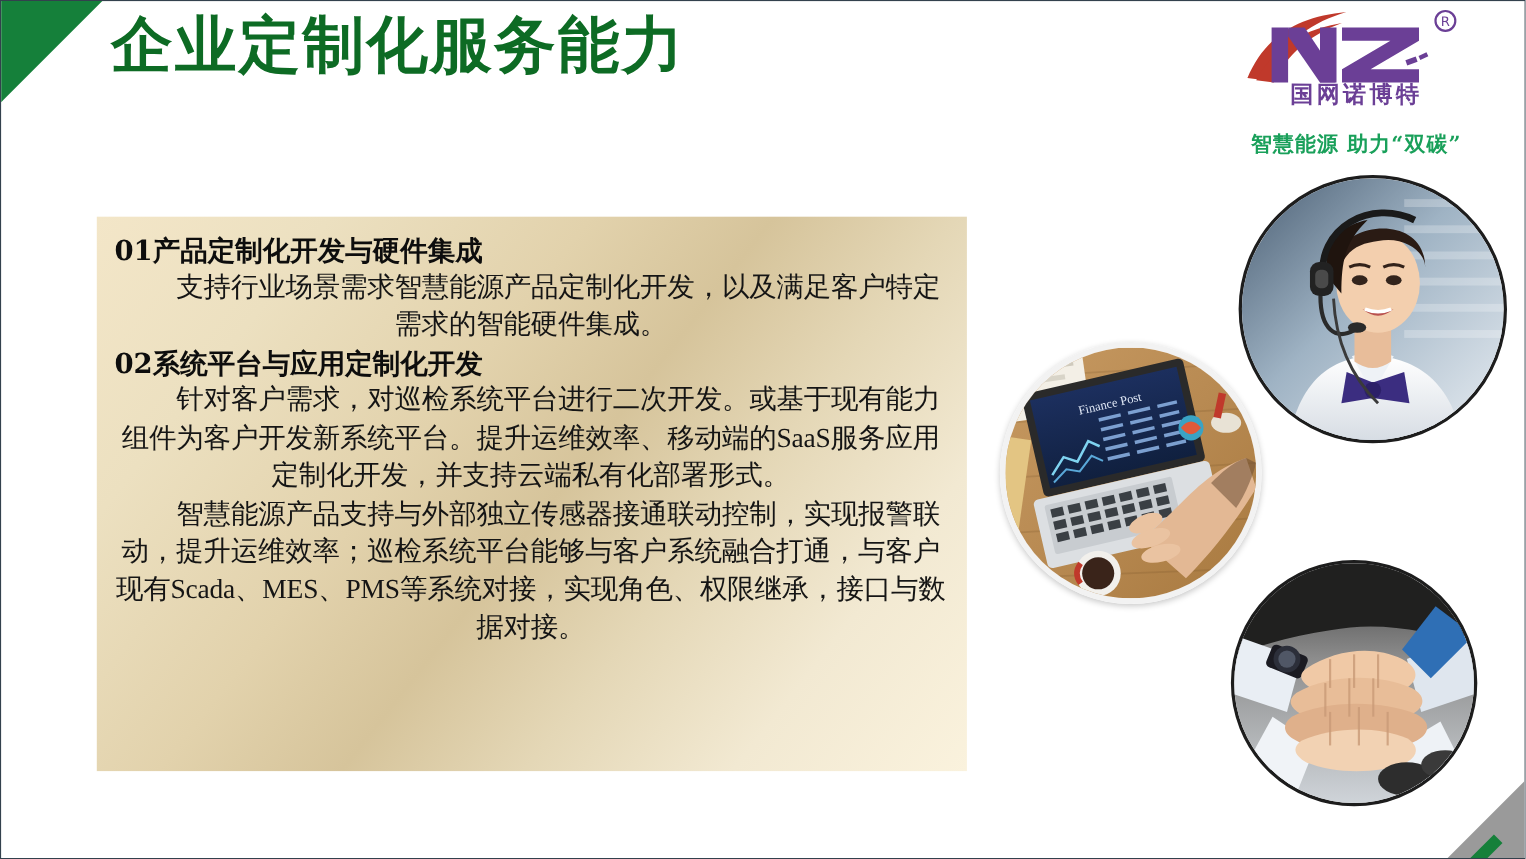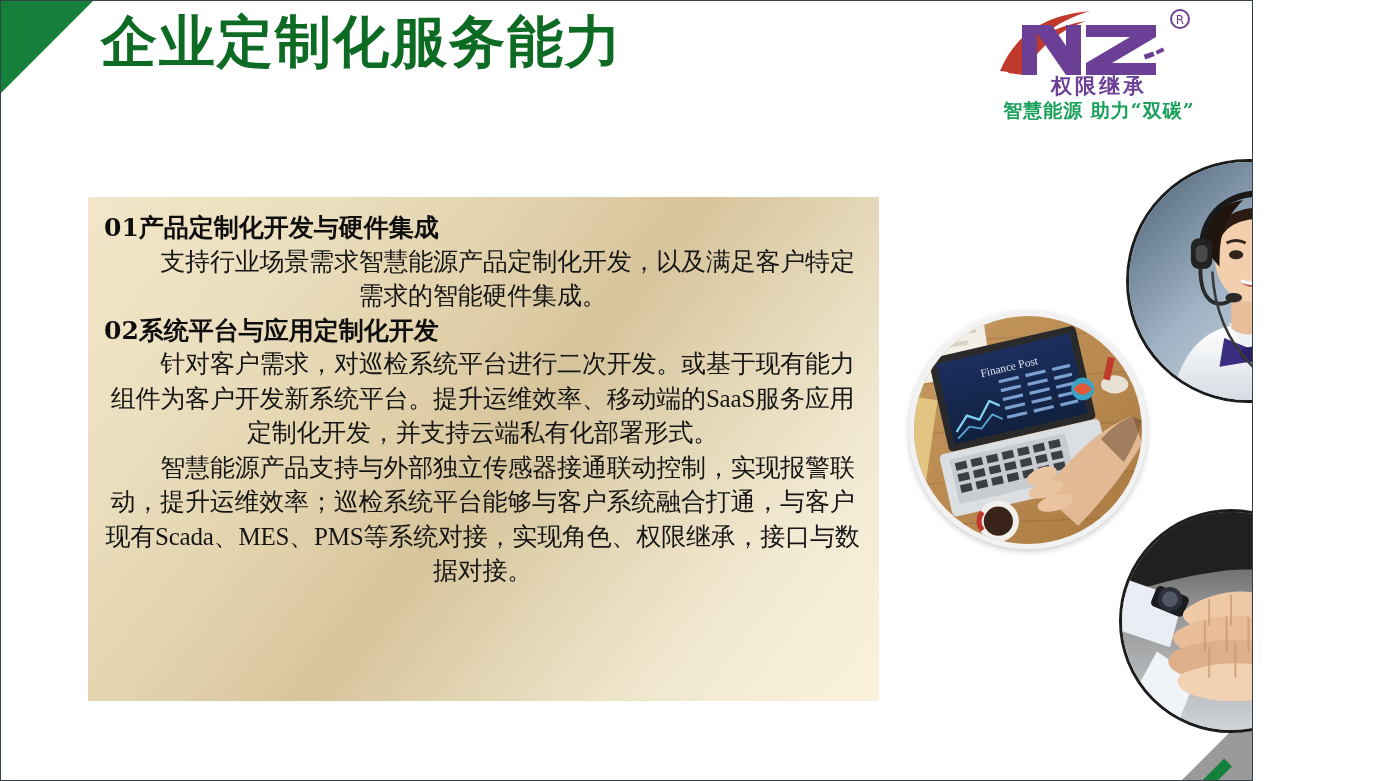--- a/index.html
+++ b/index.html
@@ -7,21 +7,21 @@
     margin: 0;
     padding: 0;
     background: #ffffff;
   }
   body {
     font-family: "Liberation Serif", "DejaVu Serif", serif;
   }
 
   .slide {
     position: relative;
-    width: 1253px;
+    width: 1387px;
     height: 781px;
     background: #ffffff;
     overflow: hidden;
     box-sizing: border-box;
     border: 1px solid #33414d;
   }
 
   
   .corner-tl {
     position: absolute;
@@ -89,21 +89,21 @@
     font-family: "DejaVu Sans", "Liberation Sans", sans-serif;
     line-height: 1.1;
     margin-top: -4px;
   }
   .logo-tagline {
     font-size: 19px;
     font-weight: 700;
     color: #19a05a;
     letter-spacing: 1px;
     font-family: "DejaVu Serif", "Liberation Serif", serif;
-    margin-top: 0;
+    margin-top: 20px;
     white-space: nowrap;
   }
 
   
   .content-panel {
     position: absolute;
     left: 87px;
     top: 160px;
     width: 791px;
     height: 504px;
@@ -194,21 +194,21 @@
 
         <polygon points="92,18 162,18 162,30 118,56 162,56 162,68 92,68 92,56 136,30 92,30" fill="#6b3f96"></polygon>
 
         <rect x="150" y="46" width="10" height="5" fill="#6b3f96" transform="rotate(-20 155 48)"></rect>
         <rect x="162" y="42" width="8" height="4" fill="#6b3f96" transform="rotate(-25 166 44)"></rect>
 
         <circle cx="186" cy="12" r="9" fill="none" stroke="#6b3f96" stroke-width="2"></circle>
         <text x="186" y="17" font-size="12" font-family="DejaVu Sans, sans-serif" fill="#6b3f96" text-anchor="middle">R</text>
       </svg>
     </div>
-    <div class="logo-name">权限继承</div>
+    <div class="logo-name">国网诺博特</div>
     <div class="logo-tagline">智慧能源 助力“双碳”</div>
   </div>
 
   <div class="content-panel">
 
     <div class="sec-head">01产品定制化开发与硬件集成</div>
     <div class="sec-body">支持行业场景需求智慧能源产品定制化开发，以及满足客户特定需求的智能硬件集成。</div>
 
     <div class="sec-head">02系统平台与应用定制化开发</div>
     <div class="sec-body">针对客户需求，对巡检系统平台进行二次开发。或基于现有能力组件为客户开发新系统平台。提升运维效率、移动端的SaaS服务应用定制化开发，并支持云端私有化部署形式。</div>

